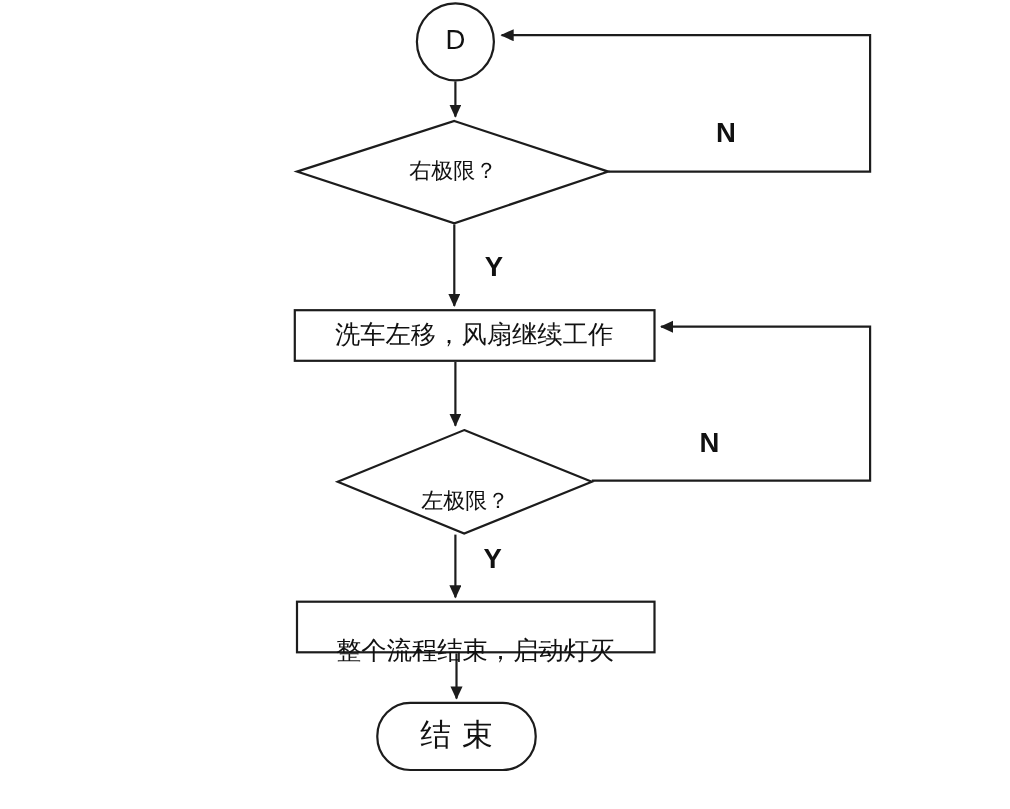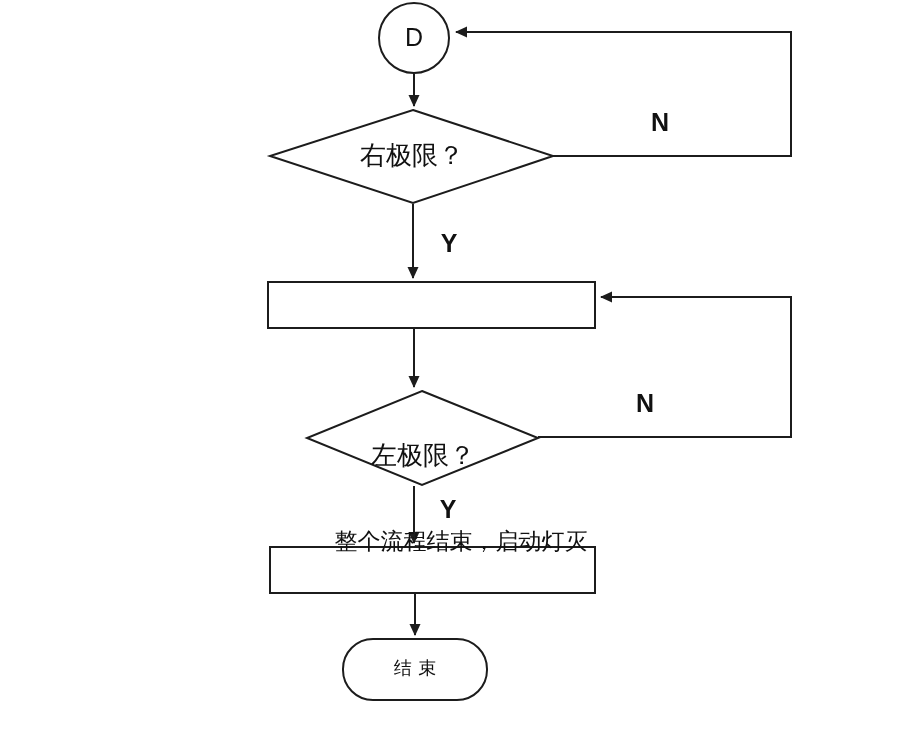--- a/index.html
+++ b/index.html
@@ -36,25 +36,25 @@
     white-space: nowrap;
     color: #111111;
     line-height: 1;
   }
   .lbl-cjk {
     font-family: "Liberation Serif", "DejaVu Serif", serif;
     font-size: 23px;
   }
   .lbl-decision {
     font-family: "Liberation Serif", "DejaVu Serif", serif;
-    font-size: 26px;
+    font-size: 20px;
   }
   .lbl-terminator {
-    font-family: Liberation Mono, monospace;
-    font-size: 18px;
+    font-family: Liberation Serif, serif;
+    font-size: 28px;
     letter-spacing: 0.35em;
     padding-left: 0.35em;
     text-align: center;
   }
   .lbl-connector {
     font-family: "Liberation Sans", "DejaVu Sans", sans-serif;
     font-size: 25px;
     font-weight: 400;
   }
   .lbl-branch {
@@ -99,24 +99,25 @@
   </svg>
 
   <div class="lbl lbl-connector" style="left:414px; top:37px;">D</div>
 
   <div class="lbl lbl-decision" style="left:412px; top:156px;">右极限？</div>
 
   <div class="lbl lbl-branch" style="left:660px; top:122px;">N</div>
 
   <div class="lbl lbl-branch" style="left:449px; top:243px;">Y</div>
 
+  <div class="lbl lbl-cjk" style="left:431px; top:304px;">洗车左移，风扇继续工作</div>
 
   <div class="lbl lbl-decision" style="left:423px; top:456px;">左极限？</div>
 
   <div class="lbl lbl-branch" style="left:645px; top:403px;">N</div>
 
   <div class="lbl lbl-branch" style="left:448px; top:509px;">Y</div>
 
-  <div class="lbl lbl-cjk" style="left:432px; top:541px;margin-left:29px;">整个流程结束，启动灯灭</div>
+  <div class="lbl lbl-cjk" style="left:432px; top:592px;">整个流程结束，启动灯灭</div>
 
   <div class="lbl lbl-terminator" style="left:415px; top:669px;">结束</div>
 
 </div>
 
 </body></html>

